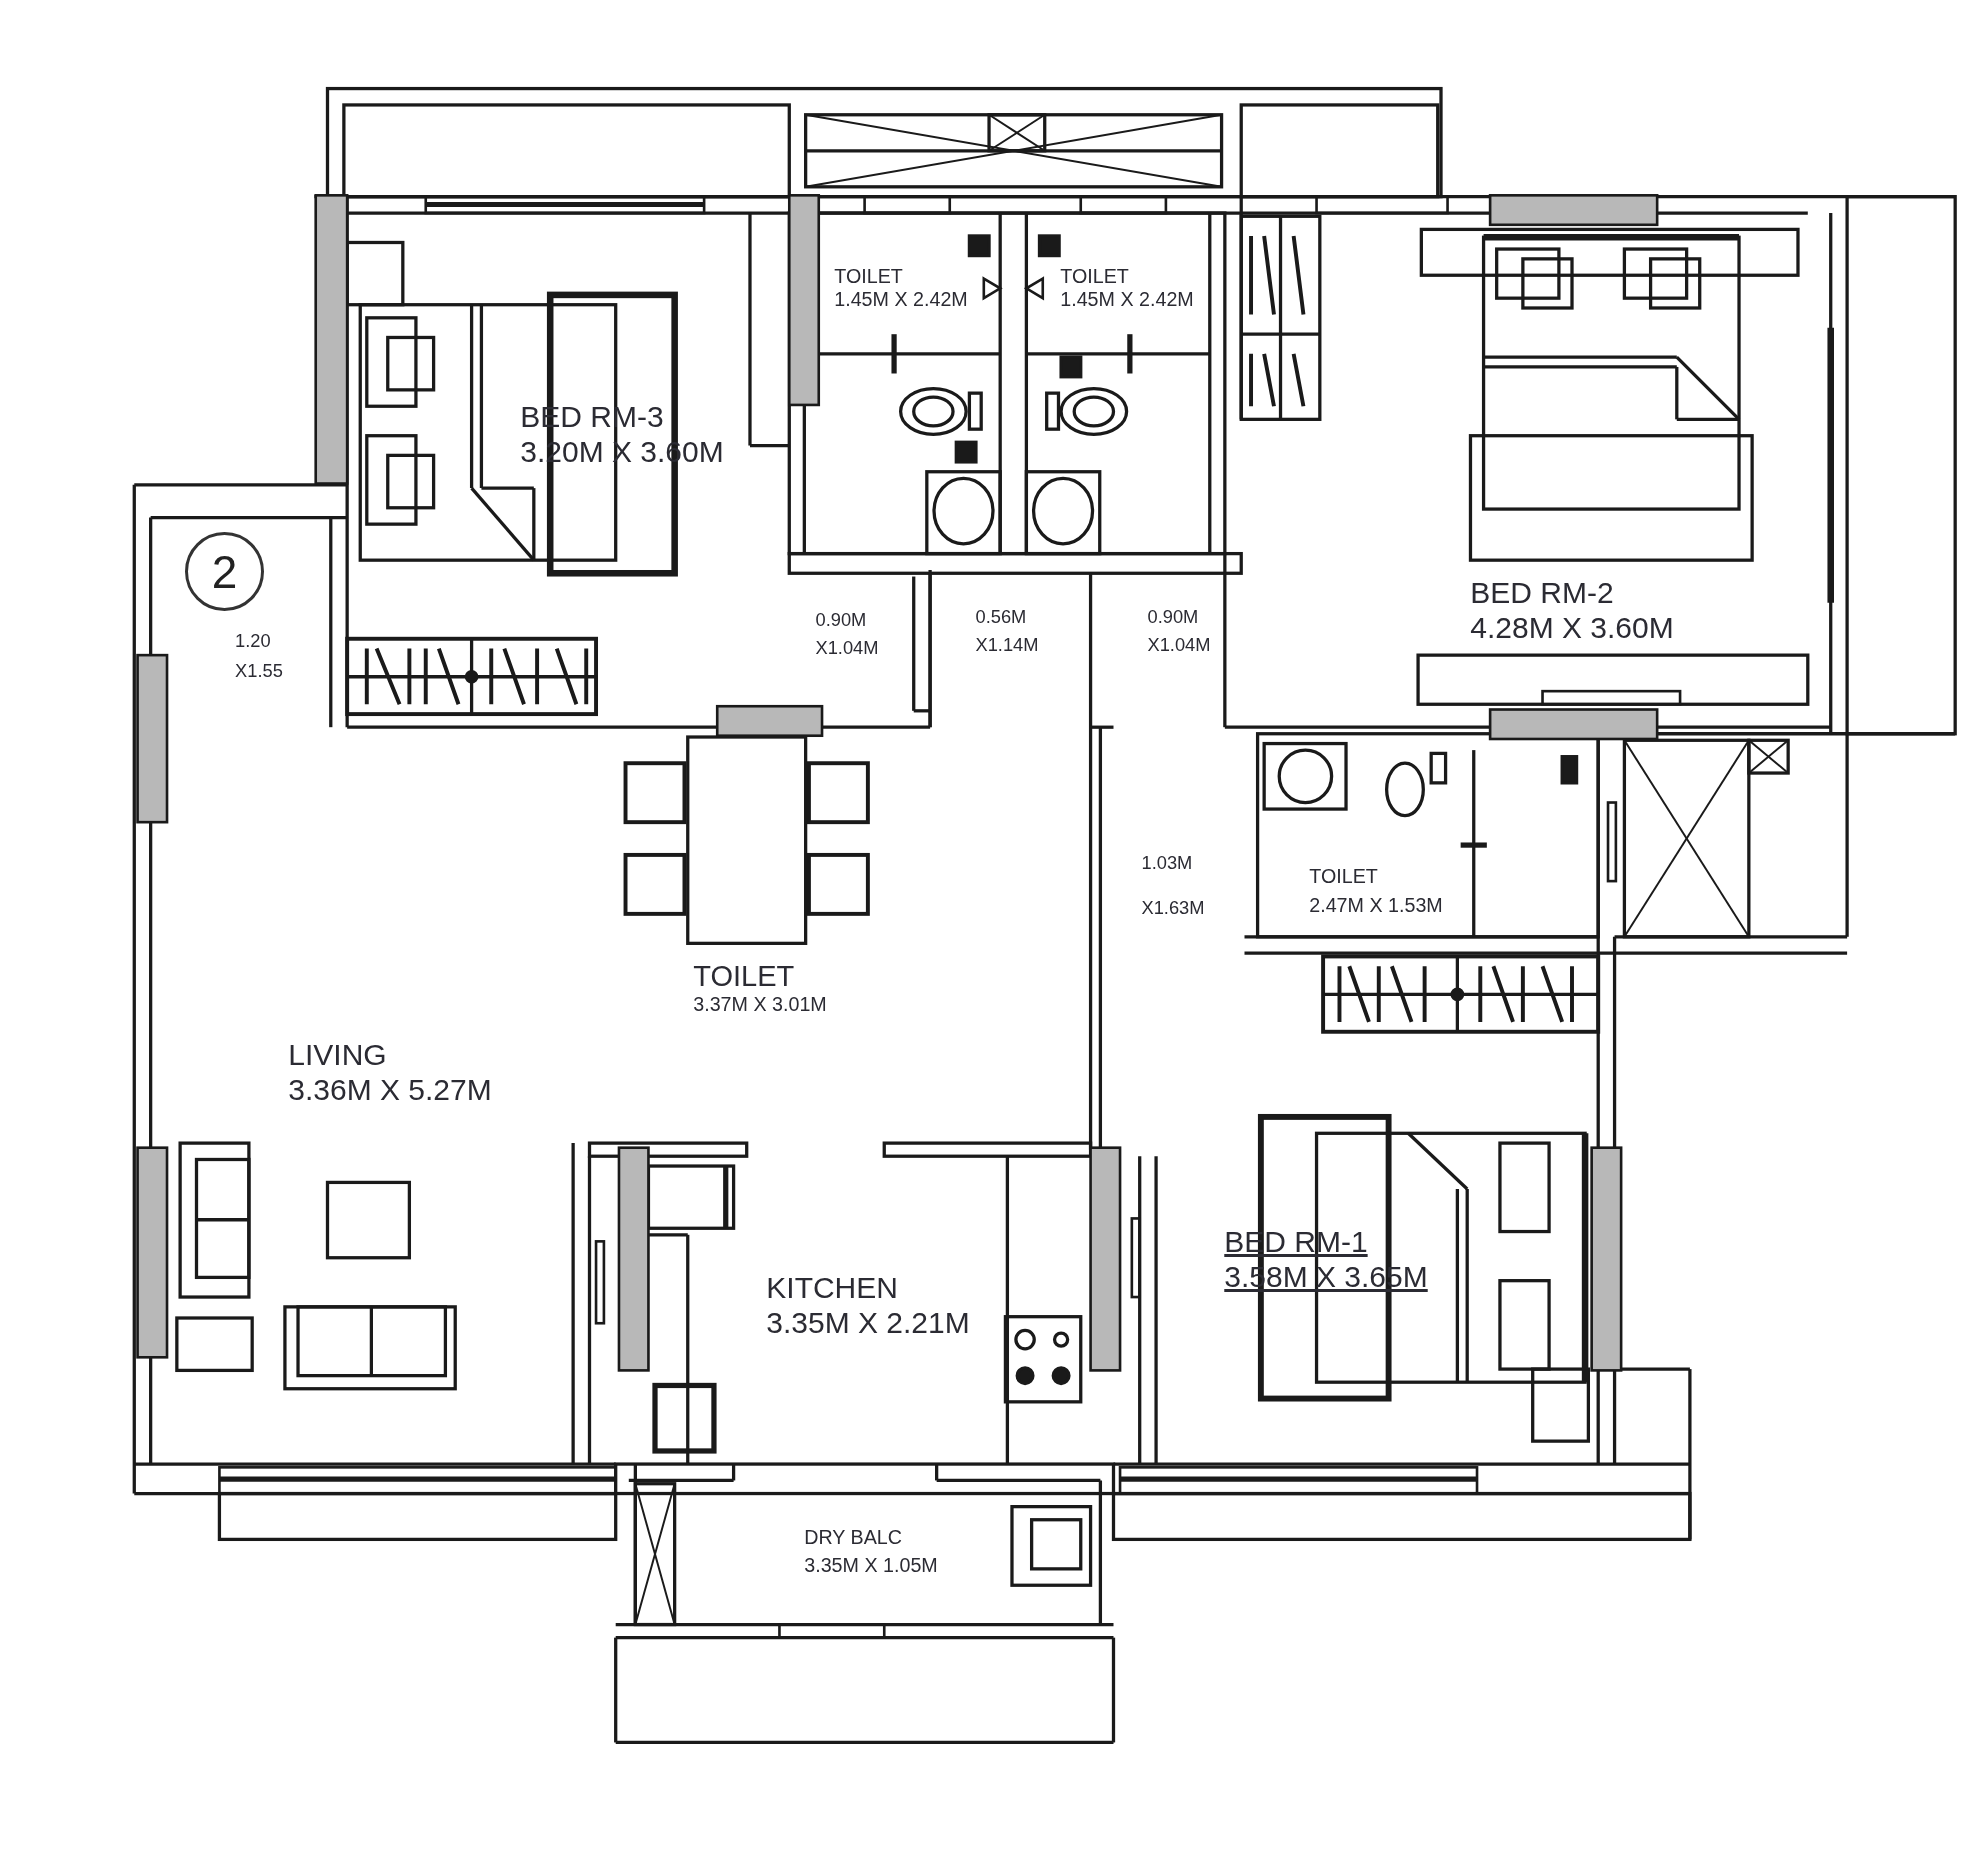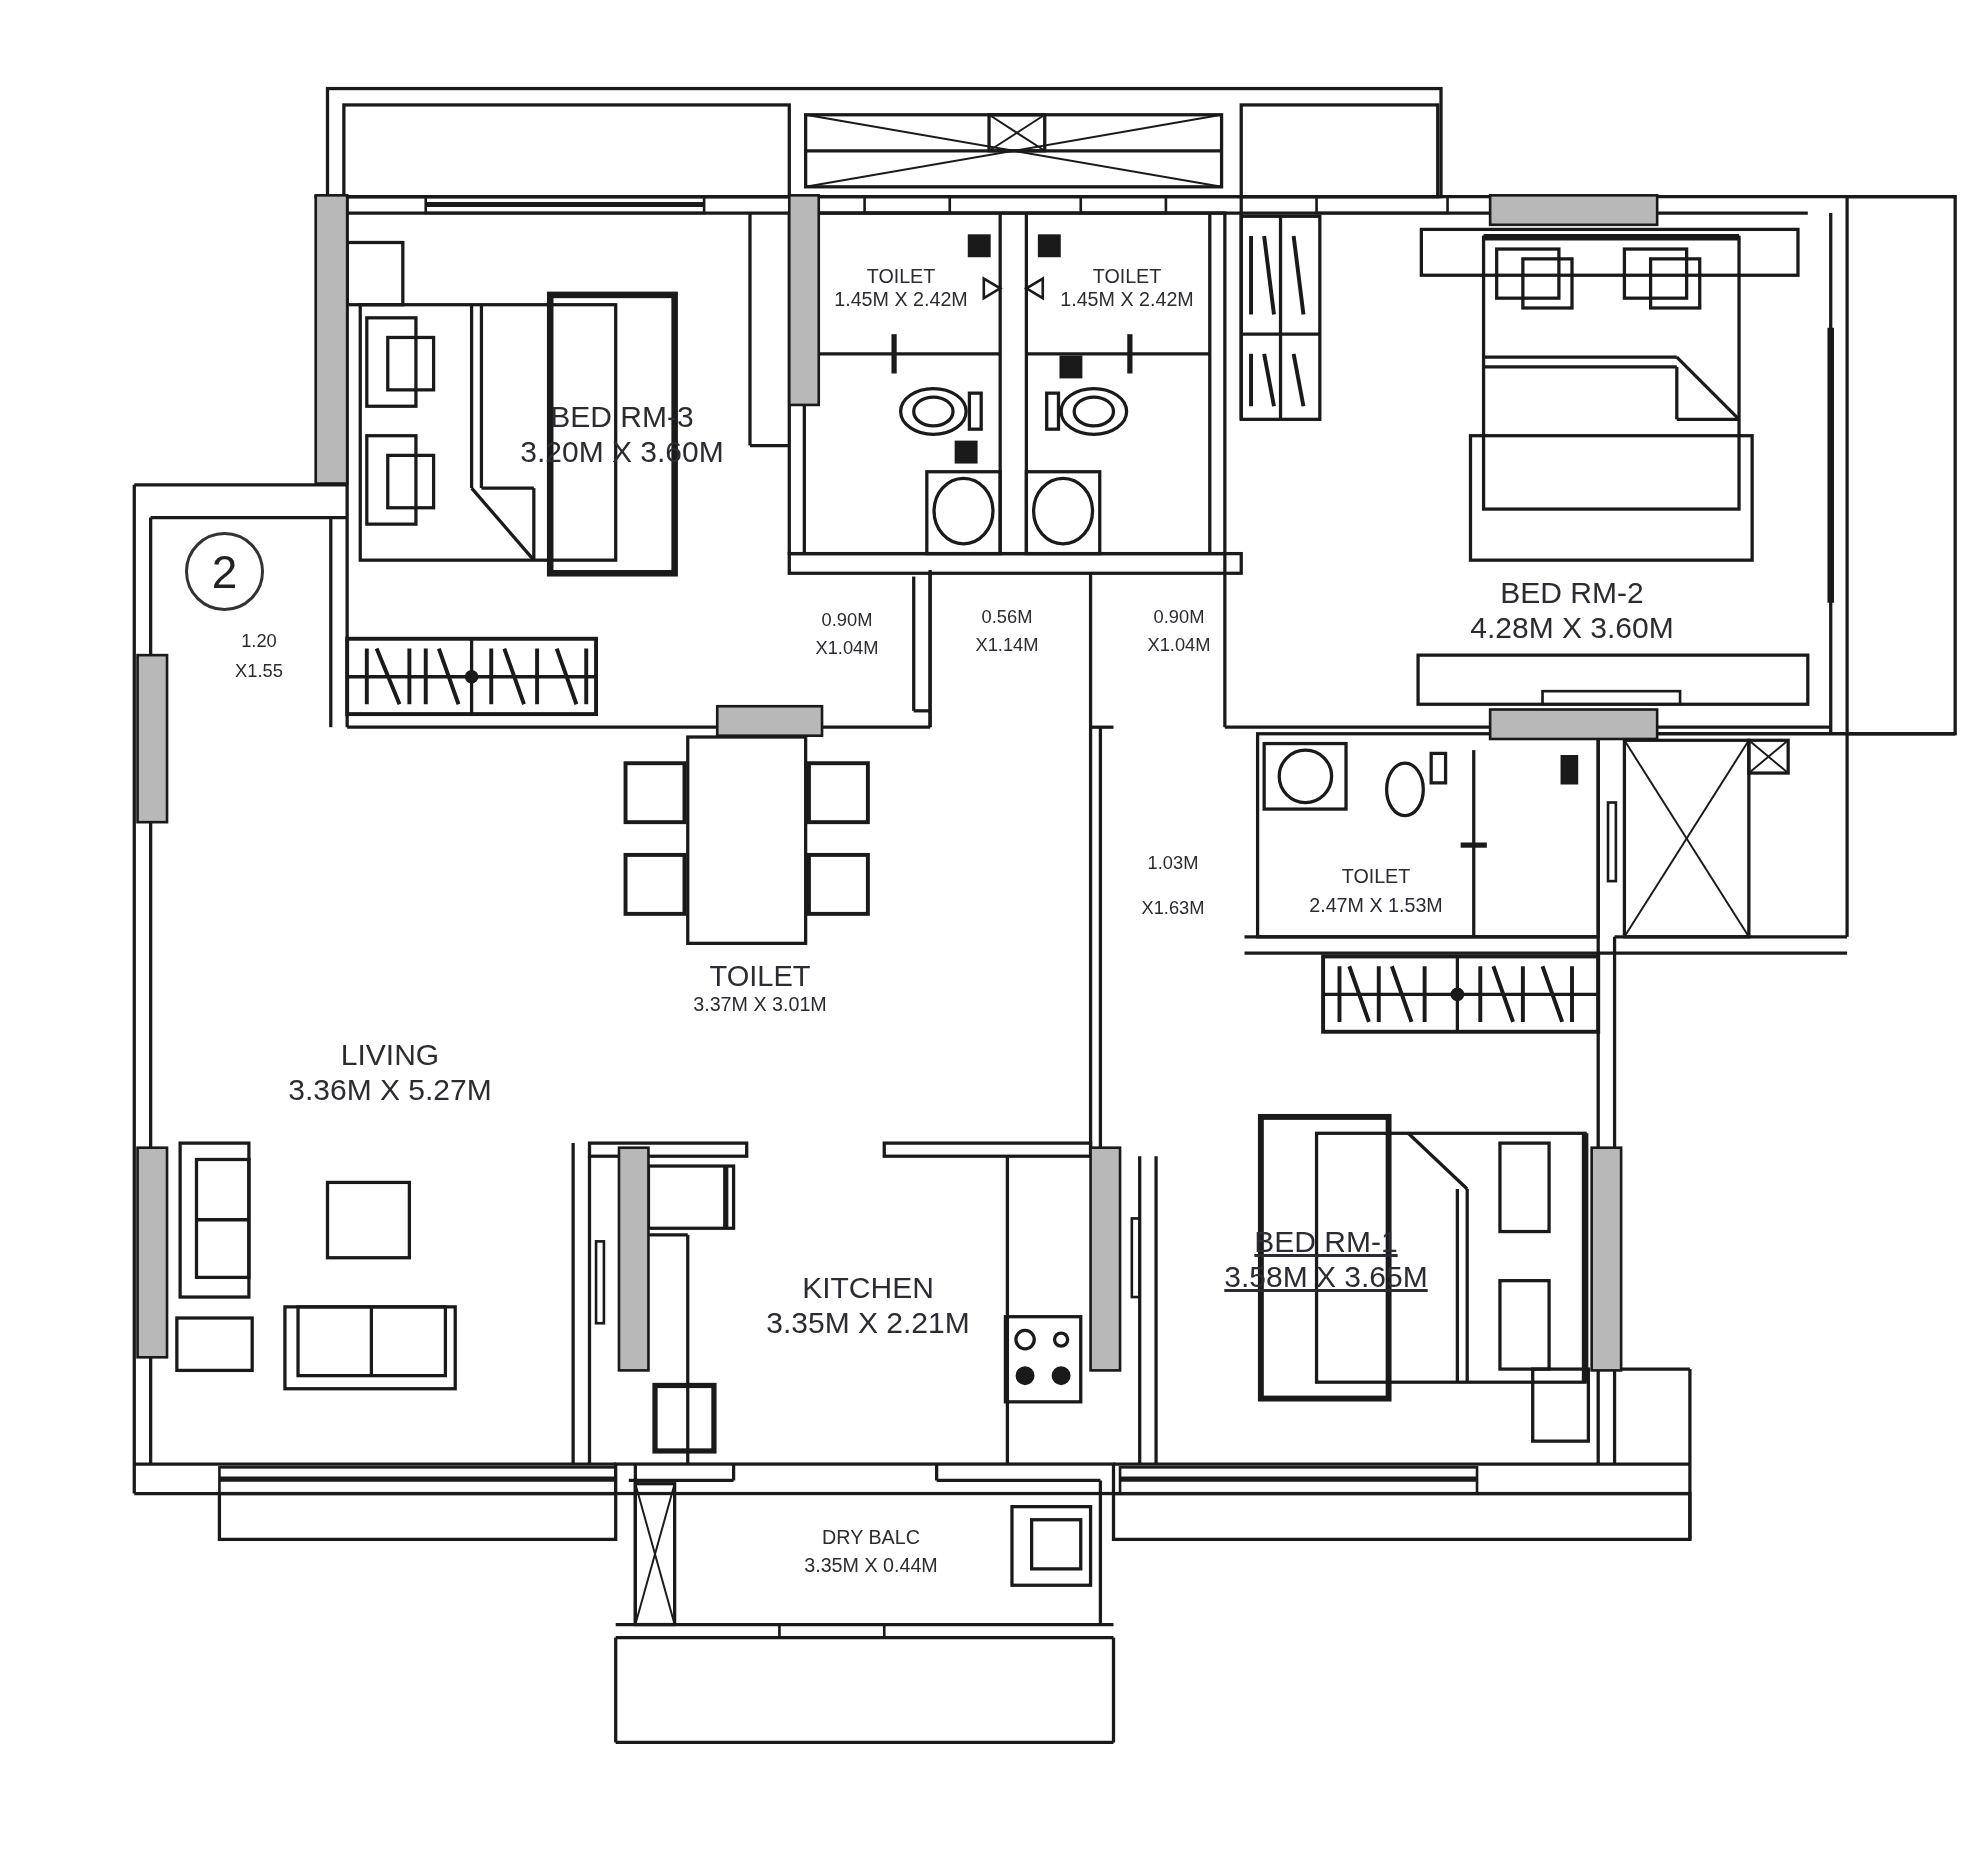--- a/index.html
+++ b/index.html
@@ -1,18 +1,18 @@
 <!DOCTYPE html>
 <html style="font-size:10.5px"><head>
 <meta charset="utf-8">
 <style>
   html, body { margin: 0; padding: 0; background: #ffffff; }
   body { width: 1965px; height: 1869px; position: relative; overflow: hidden; font-family: "Liberation Sans", sans-serif; }
   #plan { position: absolute; left: 0; top: 0; width: 1965px; height: 1869px; }
-  .lbl { position: absolute; text-align: center; color: #2b2b33; white-space: nowrap; transform: translateX(-50%); line-height: 1.15; }
+  .lbl { position: absolute; color: #2b2b33; white-space: nowrap; transform: translateX(-50%); line-height: 1.15; }
   .lbl .nm { display: block; }
   .lbl .dm { display: block; }
   .big .nm { font-size: 30px; }
   .big .dm { font-size: 30px; }
   .med .nm { font-size: 23.6px; }
   .med .dm { font-size: 22px; }
   .sml .nm { font-size: 19.7px; }
   .sml .dm { font-size: 19.7px; }
   .tiny .nm { font-size: 18.3px; }
   .tiny .dm { font-size: 18.3px; }
@@ -329,21 +329,21 @@
 <div class="lbl big" style="left:1326px; top:1225px;text-decoration:underline;">
   <span class="nm">BED RM-1</span>
   <span class="dm">3.58M X 3.65M</span>
 </div>
 <div class="lbl sml" style="left:1376px; top:865px;">
   <span class="nm">TOILET</span>
   <span class="dm" style="margin-top:6.6px;">2.47M X 1.53M</span>
 </div>
 <div class="lbl sml" style="left:871px; top:1526px;">
   <span class="nm">DRY BALC</span>
-  <span class="dm" style="margin-top:5.2px;">3.35M X 0.44M</span>
+  <span class="dm" style="margin-top:5.2px;">3.35M X 1.05M</span>
 </div>
 
 <div class="lbl tiny" style="left:259px; top:630px;">
   <span class="nm">1.20</span>
   <span class="dm" style="margin-top:9.2px;">X1.55</span>
 </div>
 <div class="lbl tiny" style="left:847px; top:609px;">
   <span class="nm">0.90M</span>
   <span class="dm" style="margin-top:6.6px;">X1.04M</span>
 </div>

